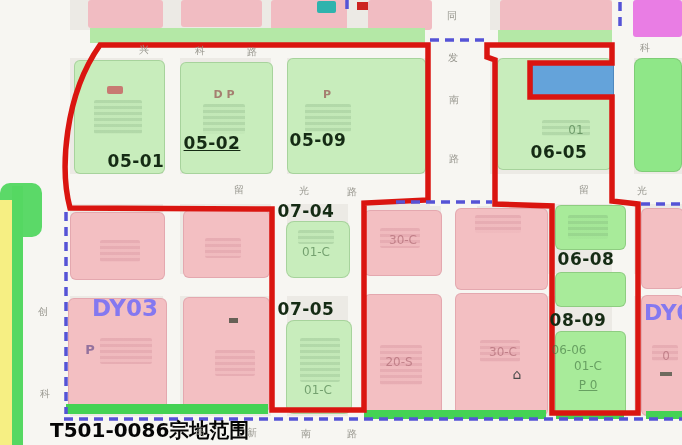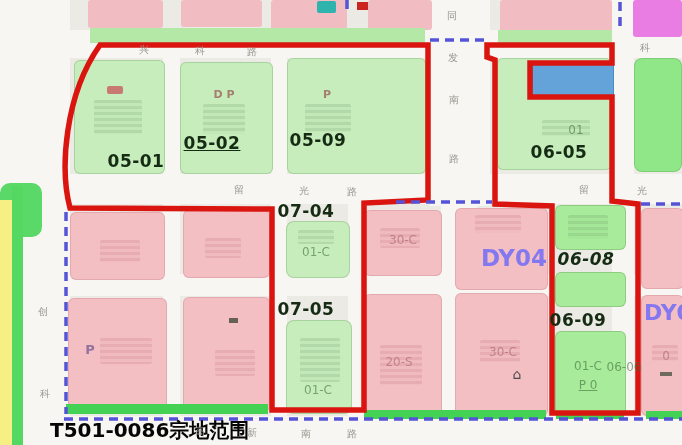--- a/index.html
+++ b/index.html
@@ -132,24 +132,24 @@
       <path d="M347,0 V15"></path>
     </g>
   </svg>
 
   <div class="pnum" style="left:110px;top:161px;margin-left:26px;">05-01</div>
   <div class="pnum" style="left:212px;top:143px;text-decoration:underline;">05-02</div>
   <div class="pnum" style="left:318px;top:140px;">05-09</div>
   <div class="pnum" style="left:306px;top:211px;">07-04</div>
   <div class="pnum" style="left:306px;top:309px;">07-05</div>
   <div class="pnum" style="left:559px;top:152px;">06-05</div>
-  <div class="pnum" style="left:586px;top:259px;font-style:italic;">06-08</div>
-  <div class="pnum" style="left:578px;top:320px;">06-09</div>
+  <div class="pnum" style="left:586px;top:259px;">06-08</div>
+  <div class="pnum" style="left:578px;top:320px;">08-09</div>
 
-  <div class="zlabel" style="left:514px;top:258px;">DY04</div>
+  <div class="zlabel" style="left:125px;top:308px;">DY03</div>
   <div class="zlabel-edge" style="left:644px;top:300px;">DY05</div>
 
   <div class="caption" style="left:18px;top:417px;">T501-0086宗地范围</div>
 
   <span class="rchar" style="left:144px;top:50px;">兴</span>
   <span class="rchar" style="left:200px;top:51px;">科</span>
   <span class="rchar" style="left:252px;top:52px;">路</span>
   <span class="rchar" style="left:645px;top:48px;">科</span>
   <span class="rchar" style="left:239px;top:190px;">留</span>
   <span class="rchar" style="left:304px;top:191px;">光</span>
@@ -168,20 +168,20 @@
   <span class="rchar" style="left:45px;top:394px;">科</span>
 
   <span class="ftext ft-red" style="left:224px;top:94px;">D P</span>
   <span class="ftext ft-red" style="left:327px;top:94px;">P</span>
   <span class="ftext ft-purp" style="left:90px;top:349px;">P</span>
   <span class="ftext ft-green" style="left:576px;top:130px;">01</span>
   <span class="ftext ft-pink" style="left:403px;top:240px;">30-C</span>
   <span class="ftext ft-pink" style="left:399px;top:362px;">20-S</span>
   <span class="ftext ft-pink" style="left:503px;top:352px;">30-C</span>
   <span class="ftext ft-pink" style="left:666px;top:356px;">0</span>
-  <span class="ftext ft-green" style="left:624px;top:350px;margin-top:17px;">06-06</span>
+  <span class="ftext ft-green" style="left:569px;top:350px;">06-06</span>
   <span class="ftext ft-green" style="left:588px;top:366px;">01-C</span>
   <span class="ftext ft-green" style="left:588px;top:385px;text-decoration:underline;">P 0</span>
   <span class="ftext ft-green" style="left:316px;top:252px;">01-C</span>
   <span class="ftext ft-green" style="left:318px;top:390px;">01-C</span>
   <span class="house" style="left:517px;top:374px;">⌂</span>
 
 </div>
 
 </body></html>

